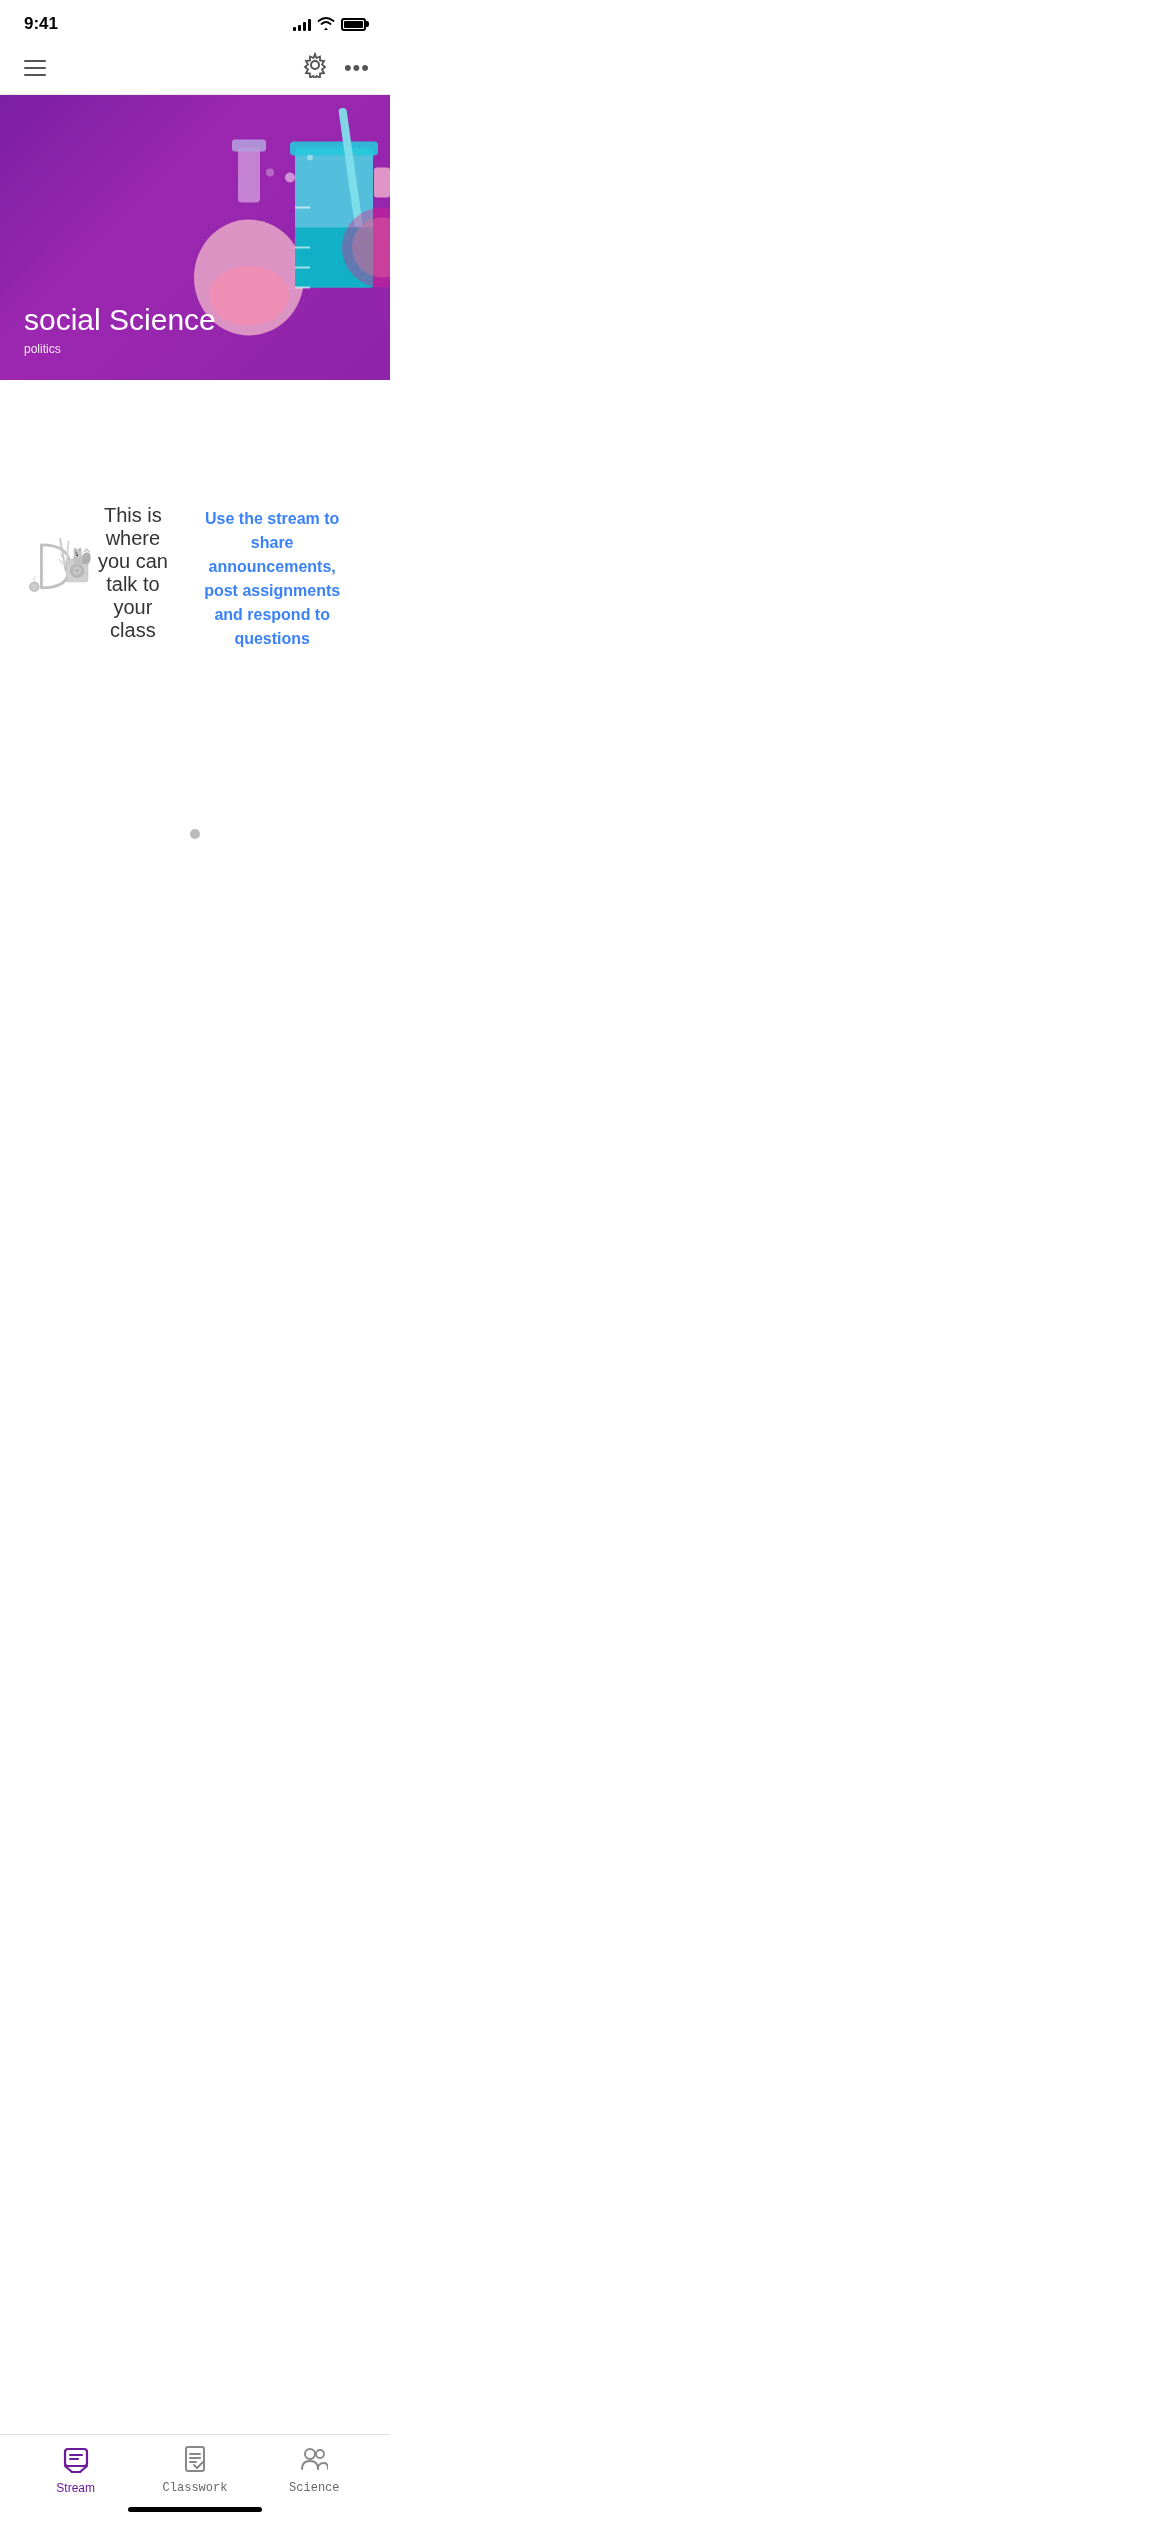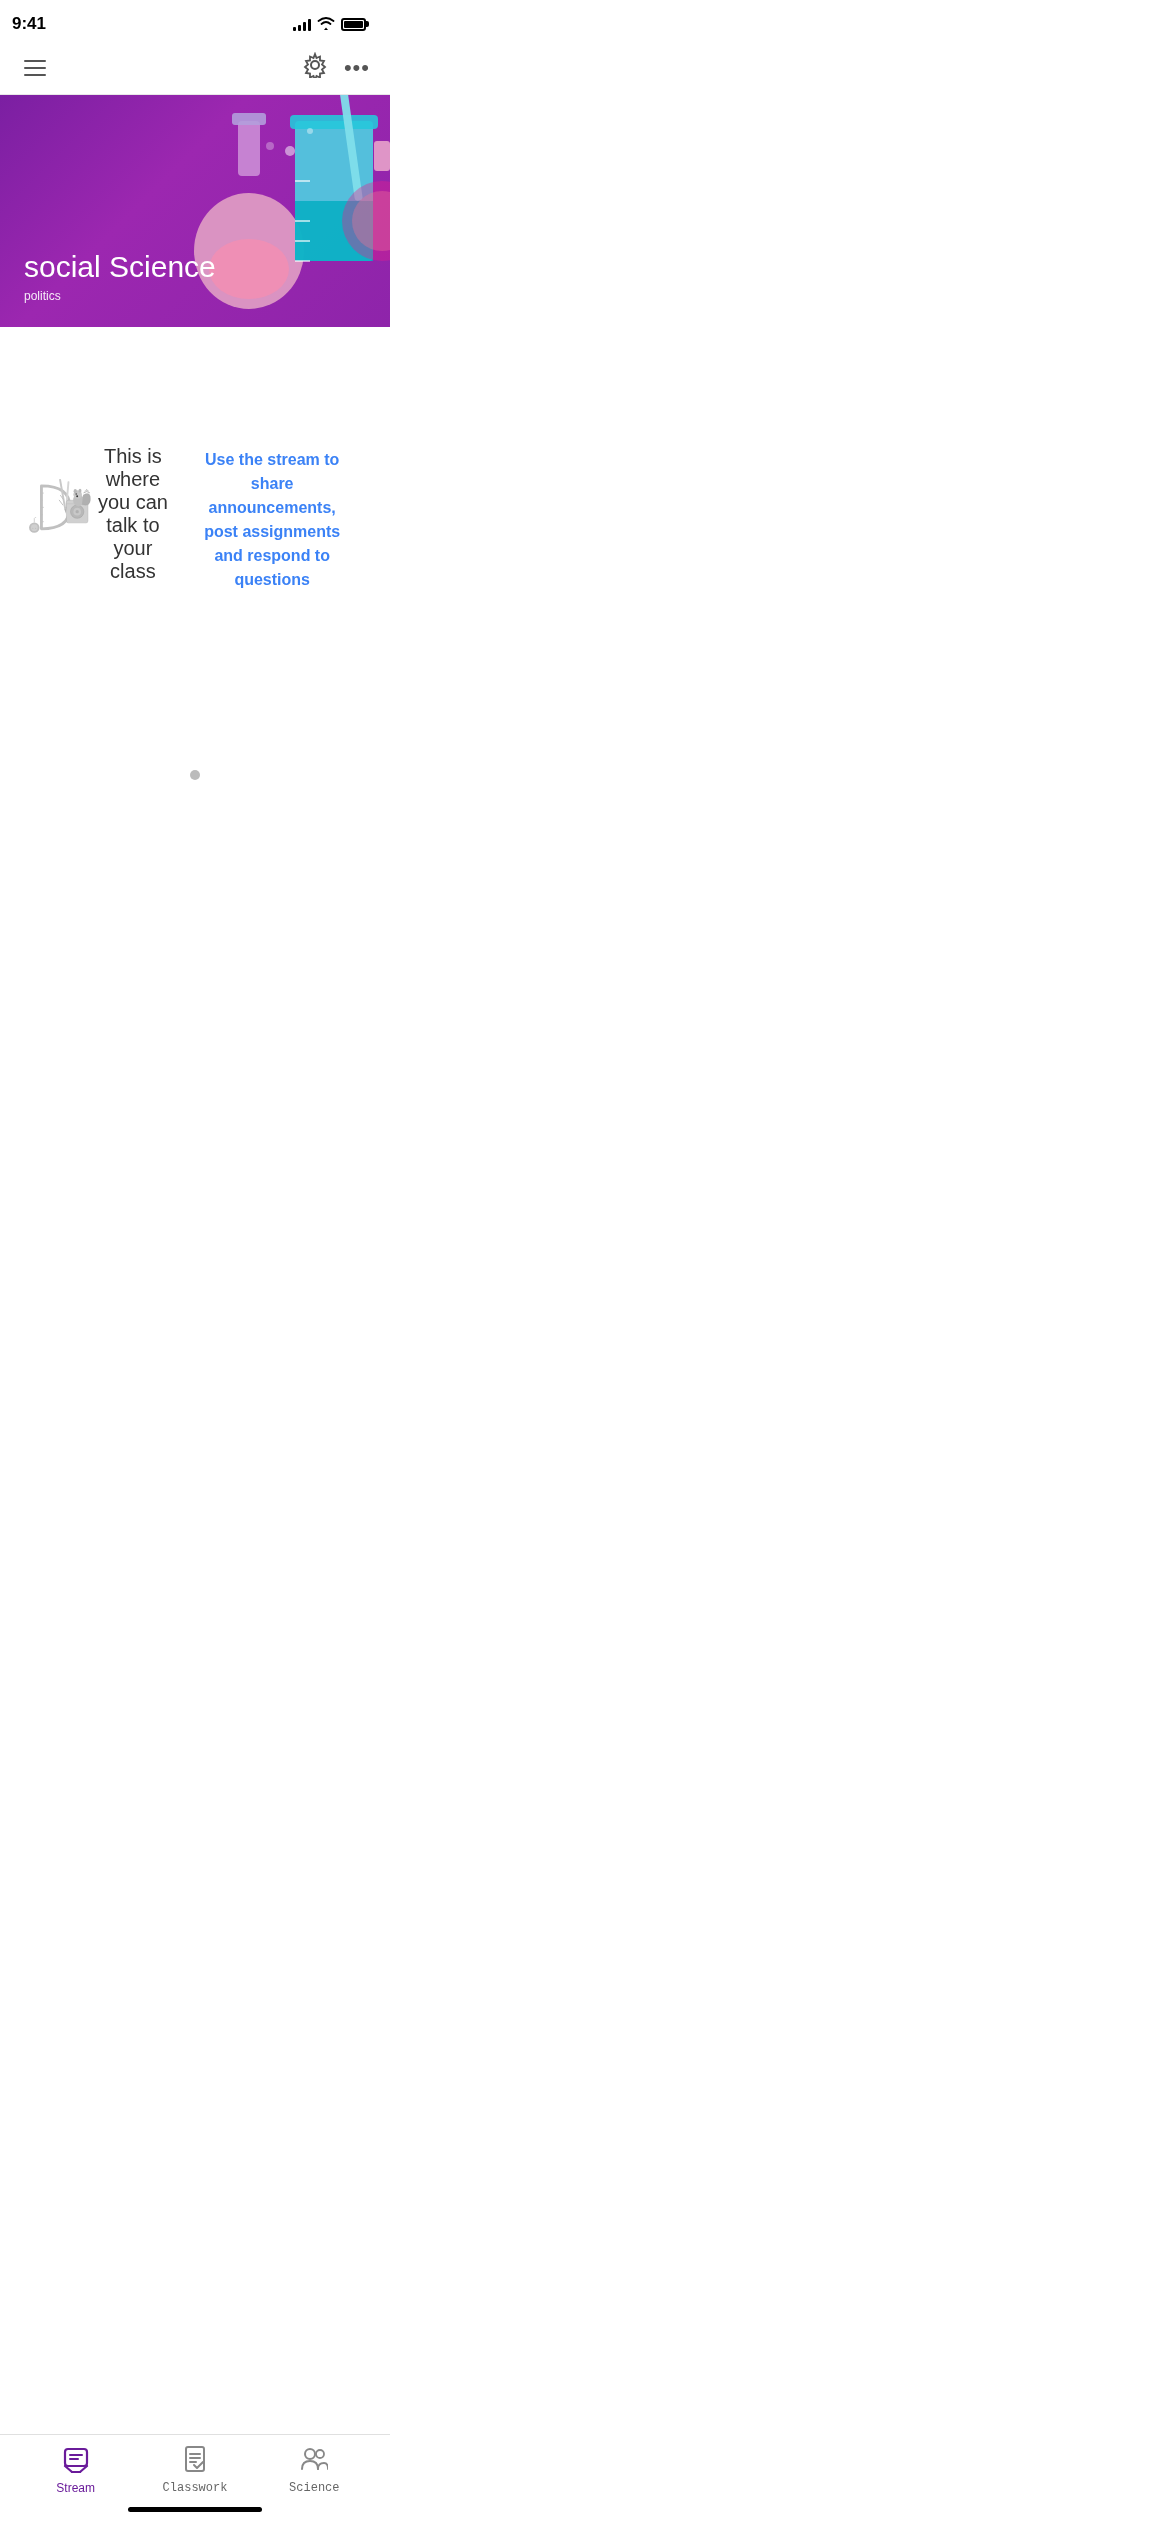--- a/index.html
+++ b/index.html
@@ -12,21 +12,21 @@
       background: #fff;
       overflow-x: hidden;
       position: relative;
     }
 
     
     .status-bar {
       display: flex;
       justify-content: space-between;
       align-items: center;
-      padding: 14px 24px 8px 12px;
+      padding: 14px 24px 8px 24px;
       background: #fff;
     }
 
     .status-time {
       font-size: 17px;
       font-weight: 600;
       color: #000;
     }
 
     .status-icons {
@@ -127,25 +127,25 @@
     .more-icon {
       font-size: 20px;
       color: #555;
       cursor: pointer;
       letter-spacing: 2px;
     }
 
     
     .class-banner {
       width: 100%;
-      height: 232px;
+      height: 285px;
       background: linear-gradient(135deg, #7b1fa2 0%, #9c27b0 40%, #8e24aa 100%);
       position: relative;
       overflow: hidden;
-      margin-bottom: 18px;
+      margin-bottom: 24px;
     }
 
     .banner-content {
       position: absolute;
       bottom: 24px;
       left: 24px;
       z-index: 2;
     }
 
     .class-title {

